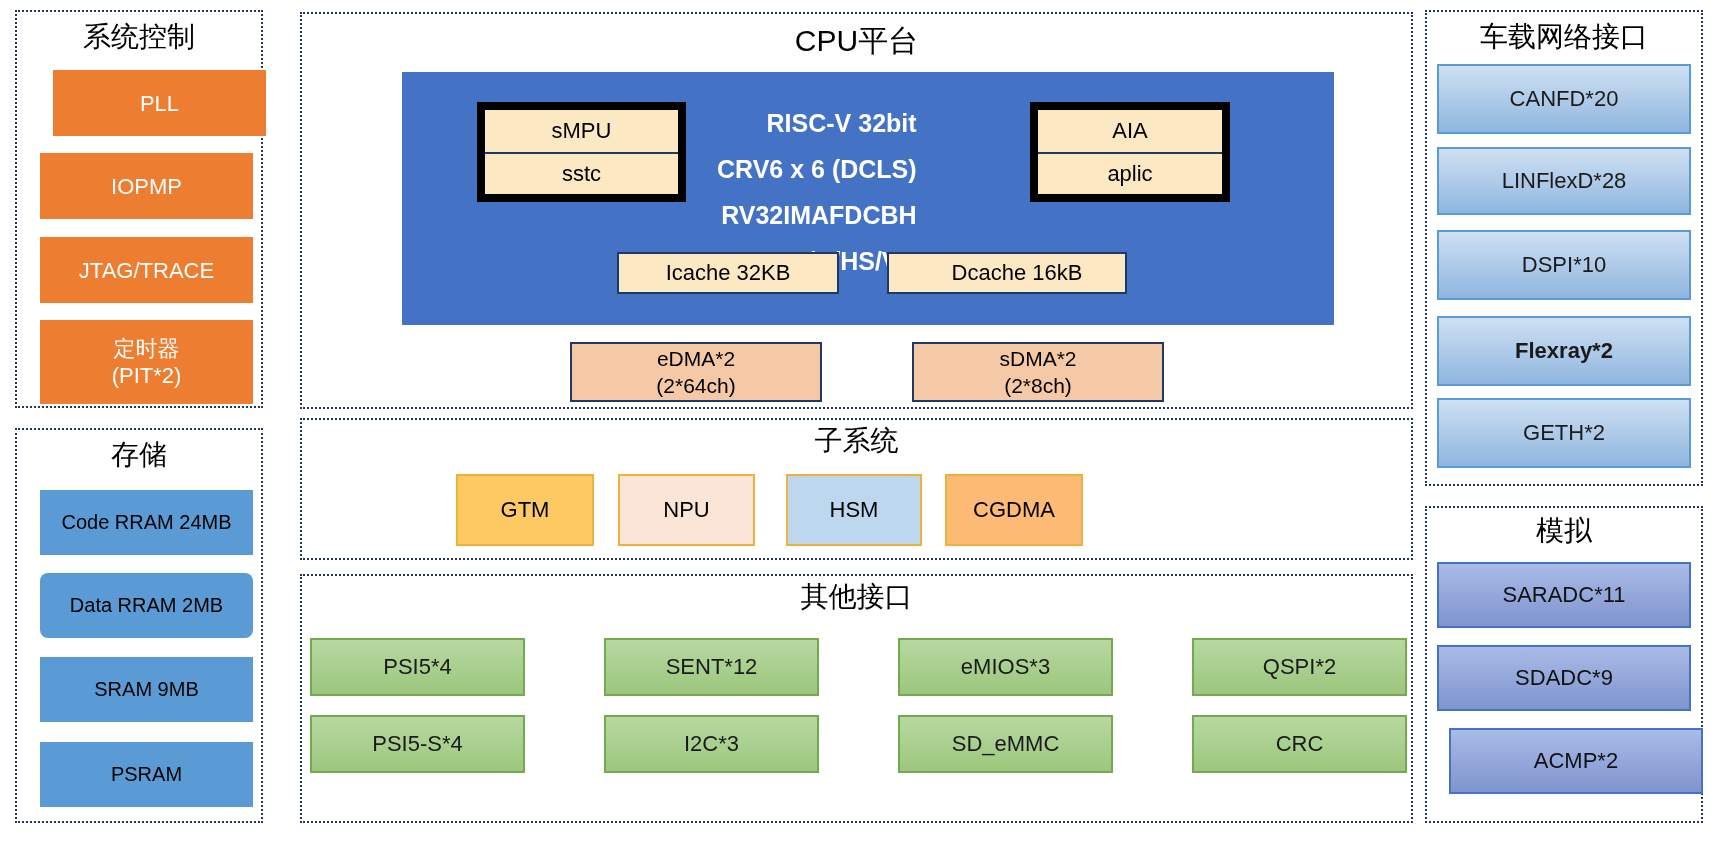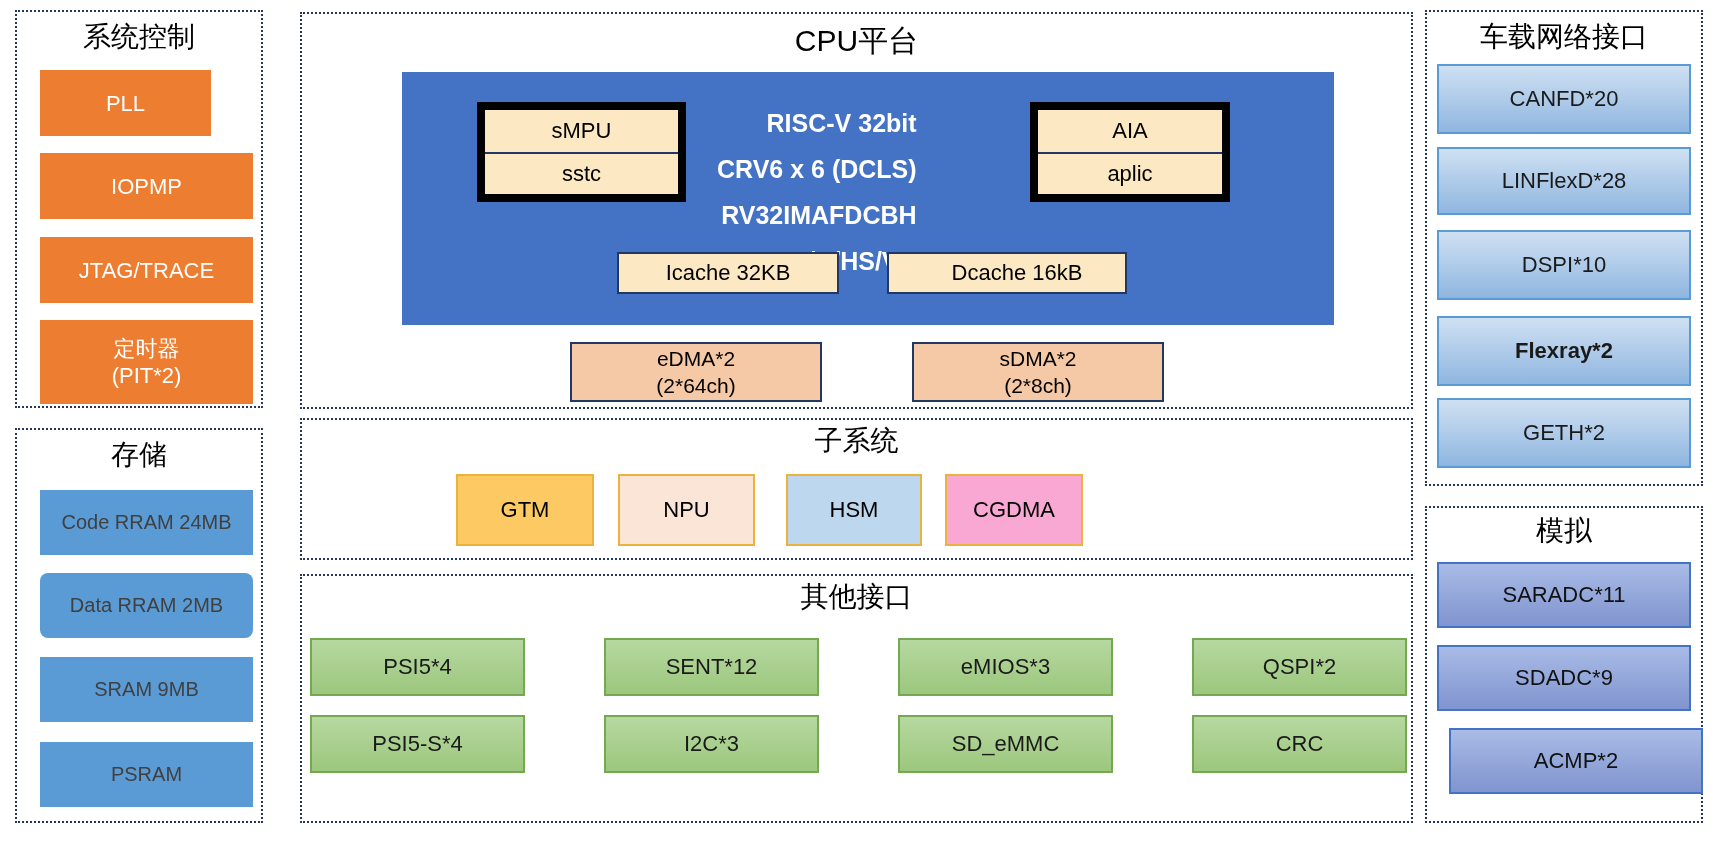--- a/index.html
+++ b/index.html
@@ -15,41 +15,41 @@
     position:absolute;left:0;right:0;text-align:center;
     font-size:28px;color:#000;line-height:34px;white-space:nowrap;
   }
   .blk{
     position:absolute;box-sizing:border-box;
     display:flex;align-items:center;justify-content:center;
     text-align:center;white-space:pre-line;
   }
   
   .orange{background:#ED7D31;color:#fff;font-size:22px;line-height:27px;}
-  .stblue{background:#5B9BD5;color:#404040;font-size:20px;}
+  .stblue{background:#5B9BD5;color:#000000;font-size:20px;}
   
   .cpu-core{position:absolute;background:#4472C4;}
   .cream{background:#FCE8C2;border:2px solid #1F3864;color:#000;font-size:22px;}
   .stack{position:absolute;box-sizing:border-box;border:8px solid #000000;background:#FCE8C2;}
   .stack .cell{
     box-sizing:border-box;height:42px;display:flex;align-items:center;justify-content:center;
     font-size:22px;color:#000;
   }
   .stack .cell + .cell{border-top:2px solid #1F3864;}
   .core-text{
     position:absolute;color:#fff;font-weight:bold;font-size:25px;line-height:46px;
     white-space:pre-line;text-align:right;
   }
   .peach{background:#F6C9A6;border:2px solid #1F3864;color:#000;font-size:21px;line-height:27px;}
   
   .sub{font-size:22px;color:#000;border:2px solid #EDB23E;}
   .sub-gtm{background:#FDC963;}
   .sub-npu{background:#FBE5D6;}
   .sub-hsm{background:#BDD7EE;}
-  .sub-cgdma{background:#f9a8d4;}
+  .sub-cgdma{background:#fdba74;}
   
   .green{
     background:linear-gradient(180deg,#B7D8A1 0%,#9CC77D 100%);
     border:2px solid #74A94F;color:#1a1a1a;font-size:22px;
   }
   
   .vblue{
     background:linear-gradient(180deg,#CFE0F2 0%,#8FB6E0 100%);
     border:2px solid #5B9BD5;color:#1a1a1a;font-size:22px;
   }
@@ -57,21 +57,21 @@
   .ablue{
     background:linear-gradient(180deg,#A9BBE6 0%,#8094CF 100%);
     border:2px solid #4472C4;color:#111;font-size:22px;
   }
 </style>
 </head>
 <body>
 
 <div class="panel" style="left:15px;top:10px;width:248px;height:398px;">
   <div class="ptitle" style="top:8px;">系统控制</div>
-  <div class="blk orange" style="left:23px;top:58px;width:171px;height:66px;">PLL</div>
+  <div class="blk orange" style="left:36px;top:58px;width:213px;height:66px;">PLL</div>
   <div class="blk orange" style="left:23px;top:141px;width:213px;height:66px;">IOPMP</div>
   <div class="blk orange" style="left:23px;top:225px;width:213px;height:66px;">JTAG/TRACE</div>
   <div class="blk orange" style="left:23px;top:308px;width:213px;height:84px;">定时器
 (PIT*2)</div>
 </div>
 
 <div class="panel" style="left:15px;top:428px;width:248px;height:395px;">
   <div class="ptitle" style="top:8px;">存储</div>
   <div class="blk stblue" style="left:23px;top:60px;width:213px;height:65px;">Code RRAM 24MB</div>
   <div class="blk stblue" style="left:23px;top:143px;width:213px;height:65px;border-radius:8px;">Data RRAM 2MB</div>

